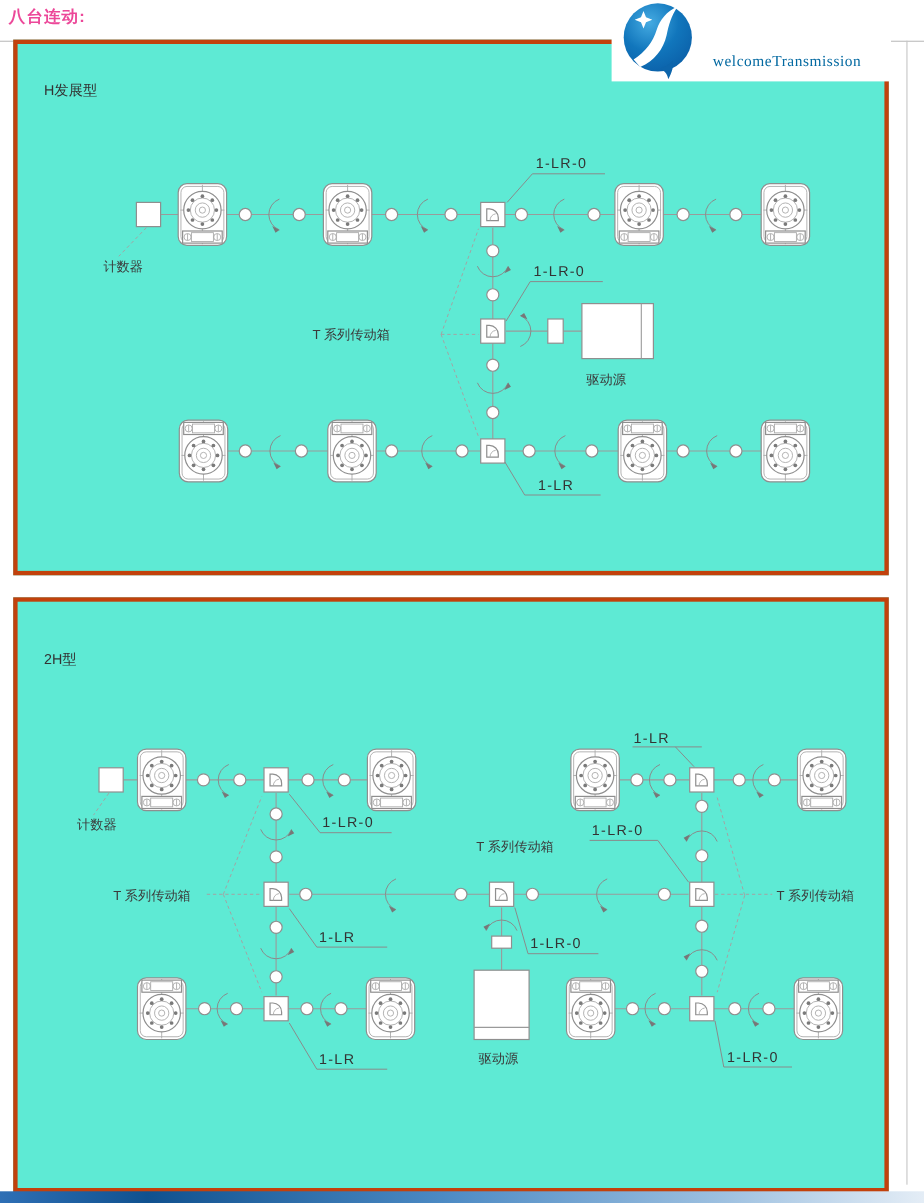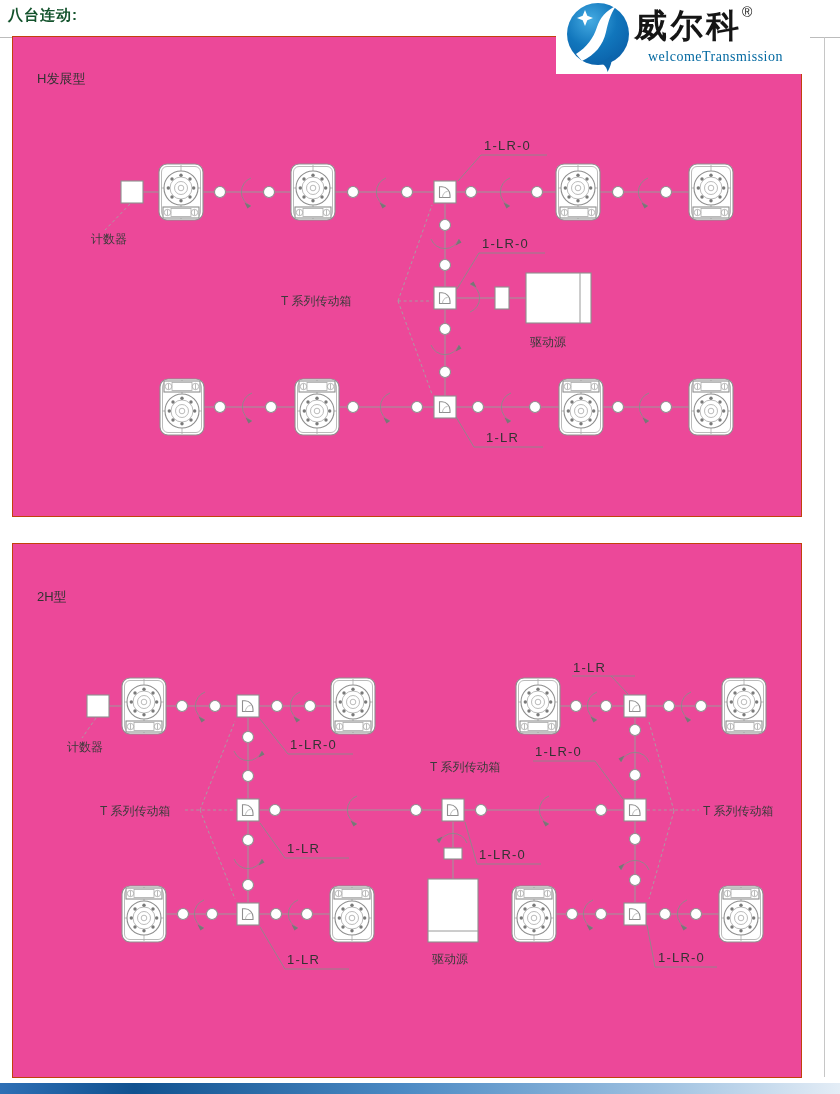--- a/index.html
+++ b/index.html
@@ -1,26 +1,26 @@
 <!DOCTYPE html>
 <html><head>
 <meta charset="utf-8">
 <style>
   html,body{margin:0;padding:0;}
   body{width:840px;height:1094px;position:relative;background:#fff;overflow:hidden;
        font-family:"Liberation Sans",sans-serif;}
-  .page-title{position:absolute;left:8px;top:6px;font-size:15px;font-weight:600;color:#14532d;letter-spacing:1px;}
+  .page-title{position:absolute;left:8px;top:6px;font-size:15px;font-weight:600;color:#ec4899;letter-spacing:1px;}
   .hrule{position:absolute;left:0;top:37px;width:840px;height:1px;background:#bcbcbc;}
   .vrule{position:absolute;left:824px;top:37px;width:1px;height:1040px;background:#c6c6c6;}
   .logo{position:absolute;left:556px;top:0;width:254px;height:74px;background:#fff;z-index:3;}
   .logo-circle{position:absolute;left:10px;top:2px;}
   .brand{position:absolute;left:78px;top:4px;font-size:33px;font-weight:700;color:#151515;letter-spacing:3px;white-space:nowrap;}
   .reg{font-size:14px;vertical-align:20px;font-weight:400;letter-spacing:0;}
   .brand-sub{position:absolute;left:92px;top:49px;font-family:"Liberation Serif",serif;font-size:14px;color:#0369a1;letter-spacing:.5px;}
-  .panel{position:absolute;left:12px;width:788px;border:1px solid #c2410c;background:#ec4899;}
+  .panel{position:absolute;left:12px;width:788px;border:4px solid #c2410c;background:#5eead4;}
   .panel1{top:36px;height:479px;}
   .panel2{top:543px;height:533px;}
   .footer-bar{position:absolute;left:0;top:1083px;width:840px;height:11px;
     background:linear-gradient(90deg,#2e6fb5 0%,#10518f 16%,#4c8ac4 48%,#9dc0e0 78%,#e4edf6 100%);}
   
   .s{fill:#fff;stroke:#8f8f8f;stroke-width:1.1;}
   .s2{fill:none;stroke:#aaaaaa;stroke-width:.8;}
   .ln{fill:none;stroke:#9a9a9a;stroke-width:1;}
   .dsh{fill:none;stroke:#a3a3a3;stroke-width:.9;stroke-dasharray:3 2.6;}
   .ldr{fill:none;stroke:#8a8a8a;stroke-width:.9;}
@@ -44,21 +44,20 @@
         <stop offset="0" stop-color="#45abe2"></stop>
           <stop offset=".5" stop-color="#1176bc"></stop>
           <stop offset="1" stop-color="#0a5ca5"></stop>
       </radialGradient>
     </defs>
     <circle cx="32" cy="32" r="31" fill="url(#lg)"></circle>
     <path d="M10 52 C21 45 27.5 36 31 25 C34 16 40 8.5 50 4 C44 13 42 21 40 30 C37 43 29 53 16 59 Z" fill="#fff"></path>
     <path d="M34 60 C39 63 41 66 41.5 70 C45 64 46.5 58 45.5 53 C42.5 56.5 38.5 59 34 60 Z" fill="#0d65ab"></path>
     <path d="M19 8 L21.3 13.7 L27 16 L21.3 18.3 L19 24 L16.7 18.3 L11 16 L16.7 13.7 Z" fill="#fff"></path>
   </svg>
-  <div class="brand"><span>威尔科</span><span class="reg">®</span></div>
   <div class="brand-sub">welcomeTransmission</div>
 </div>
 
 <div class="panel panel1">
 <svg width="786" height="477" viewBox="0 0 786 477">
   <defs>
     <symbol id="gbx" viewBox="0 0 46 58" overflow="visible">
       <rect x="1" y="1" width="44" height="56" rx="8" class="s"></rect>
       <rect x="3.5" y="3.5" width="39" height="51" rx="5.5" class="s2"></rect>
       <line x1="23" y1="2" x2="23" y2="56" class="s2"></line>

